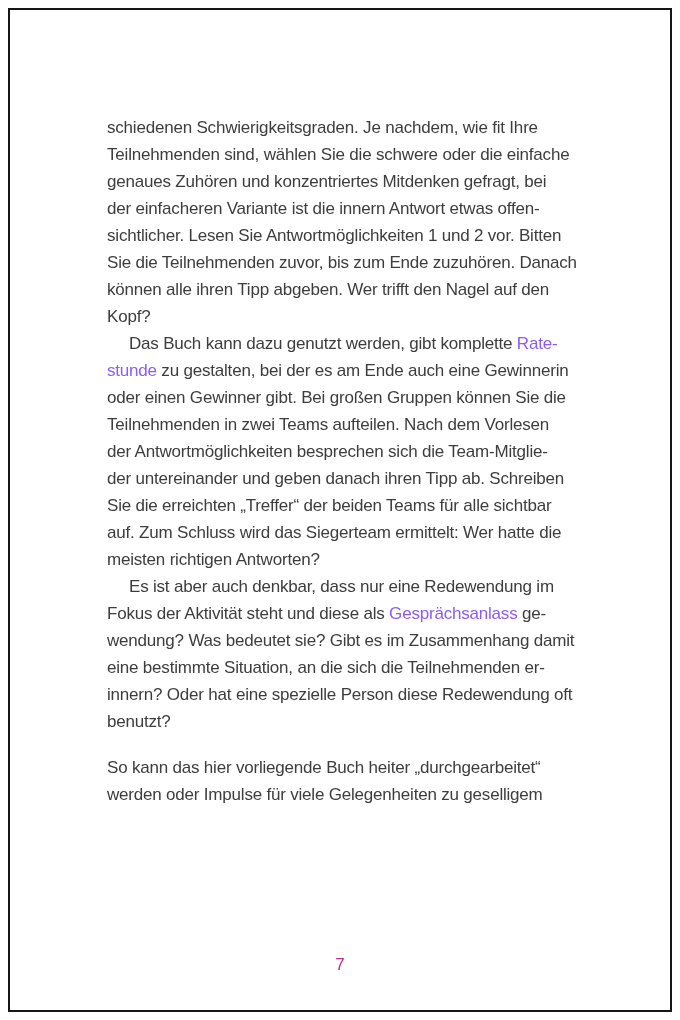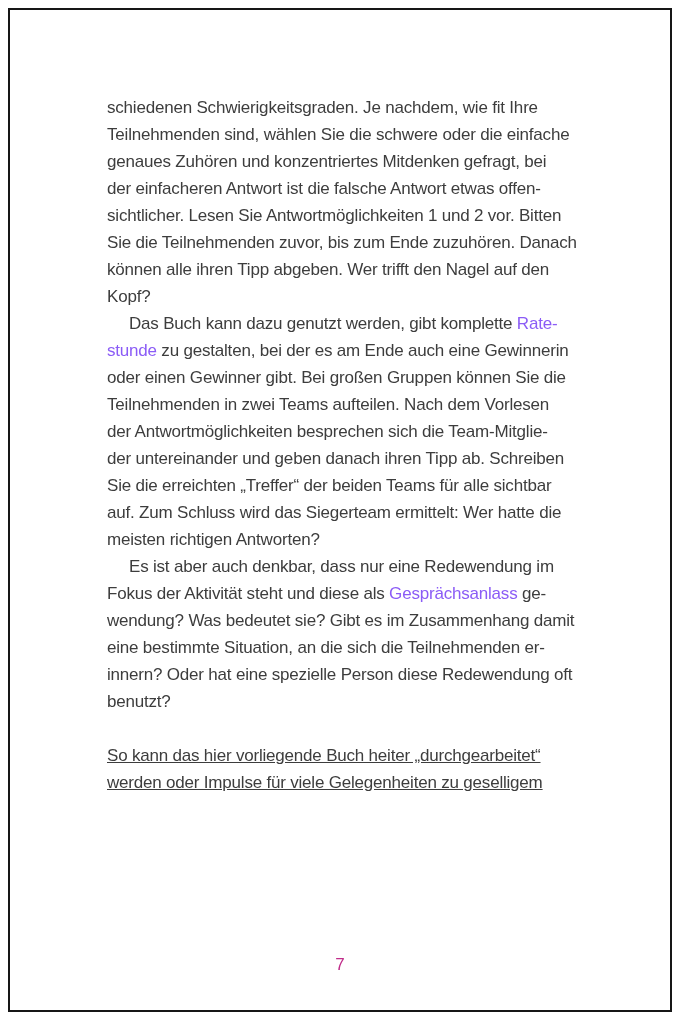--- a/index.html
+++ b/index.html
@@ -15,29 +15,29 @@
     left: 8px;
     top: 8px;
     right: 8px;
     bottom: 8px;
     border: 2px solid #161616;
     background: #ffffff;
   }
   .text-block {
     position: absolute;
     left: 97px;
-    top: 84px;
+    top: 104px;
     width: 510px;
     color: #3d3d3d;
     font-size: 17px;
     line-height: 27px;
     letter-spacing: -0.2px;
   }
   .paragraph { }
-  .paragraph.space-before { margin-top: 27px; text-decoration: underline; }
+  .paragraph.space-before { margin-top: 19px; }
   .line {
     white-space: nowrap;
     height: 27px;
   }
   .line.indent { padding-left: 22px; }
   .accent { color: #8b5cf6; }
   .page-number {
     position: absolute;
     left: 0;
     right: 0;
@@ -50,21 +50,21 @@
 </style>
 </head>
 <body>
 
 <div class="page-frame">
   <div class="text-block">
       <div class="paragraph">
         <div class="line"><span class="">schiedenen Schwierigkeitsgraden. Je nachdem, wie fit Ihre</span></div>
         <div class="line"><span class="">Teilnehmenden sind, wählen Sie die schwere oder die einfache</span></div>
         <div class="line"><span class="">genaues Zuhören und konzentriertes Mitdenken gefragt, bei</span></div>
-        <div class="line"><span class="">der einfacheren Antwort ist die falsche Antwort etwas offen-</span></div>
+        <div class="line"><span class="">der einfacheren Variante ist die innern Antwort etwas offen-</span></div>
         <div class="line"><span class="">sichtlicher. Lesen Sie Antwortmöglichkeiten 1 und 2 vor. Bitten</span></div>
         <div class="line"><span class="">Sie die Teilnehmenden zuvor, bis zum Ende zuzuhören. Danach</span></div>
         <div class="line"><span class="">können alle ihren Tipp abgeben. Wer trifft den Nagel auf den</span></div>
         <div class="line"><span class="">Kopf?</span></div>
       </div>
       <div class="paragraph">
         <div class="line indent"><span class="">Das Buch kann dazu genutzt werden, gibt komplette </span><span class="accent">Rate-</span></div>
         <div class="line"><span class="accent">stunde</span><span class=""> zu gestalten, bei der es am Ende auch eine Gewinnerin</span></div>
         <div class="line"><span class="">oder einen Gewinner gibt. Bei großen Gruppen können Sie die</span></div>
         <div class="line"><span class="">Teilnehmenden in zwei Teams aufteilen. Nach dem Vorlesen</span></div>

